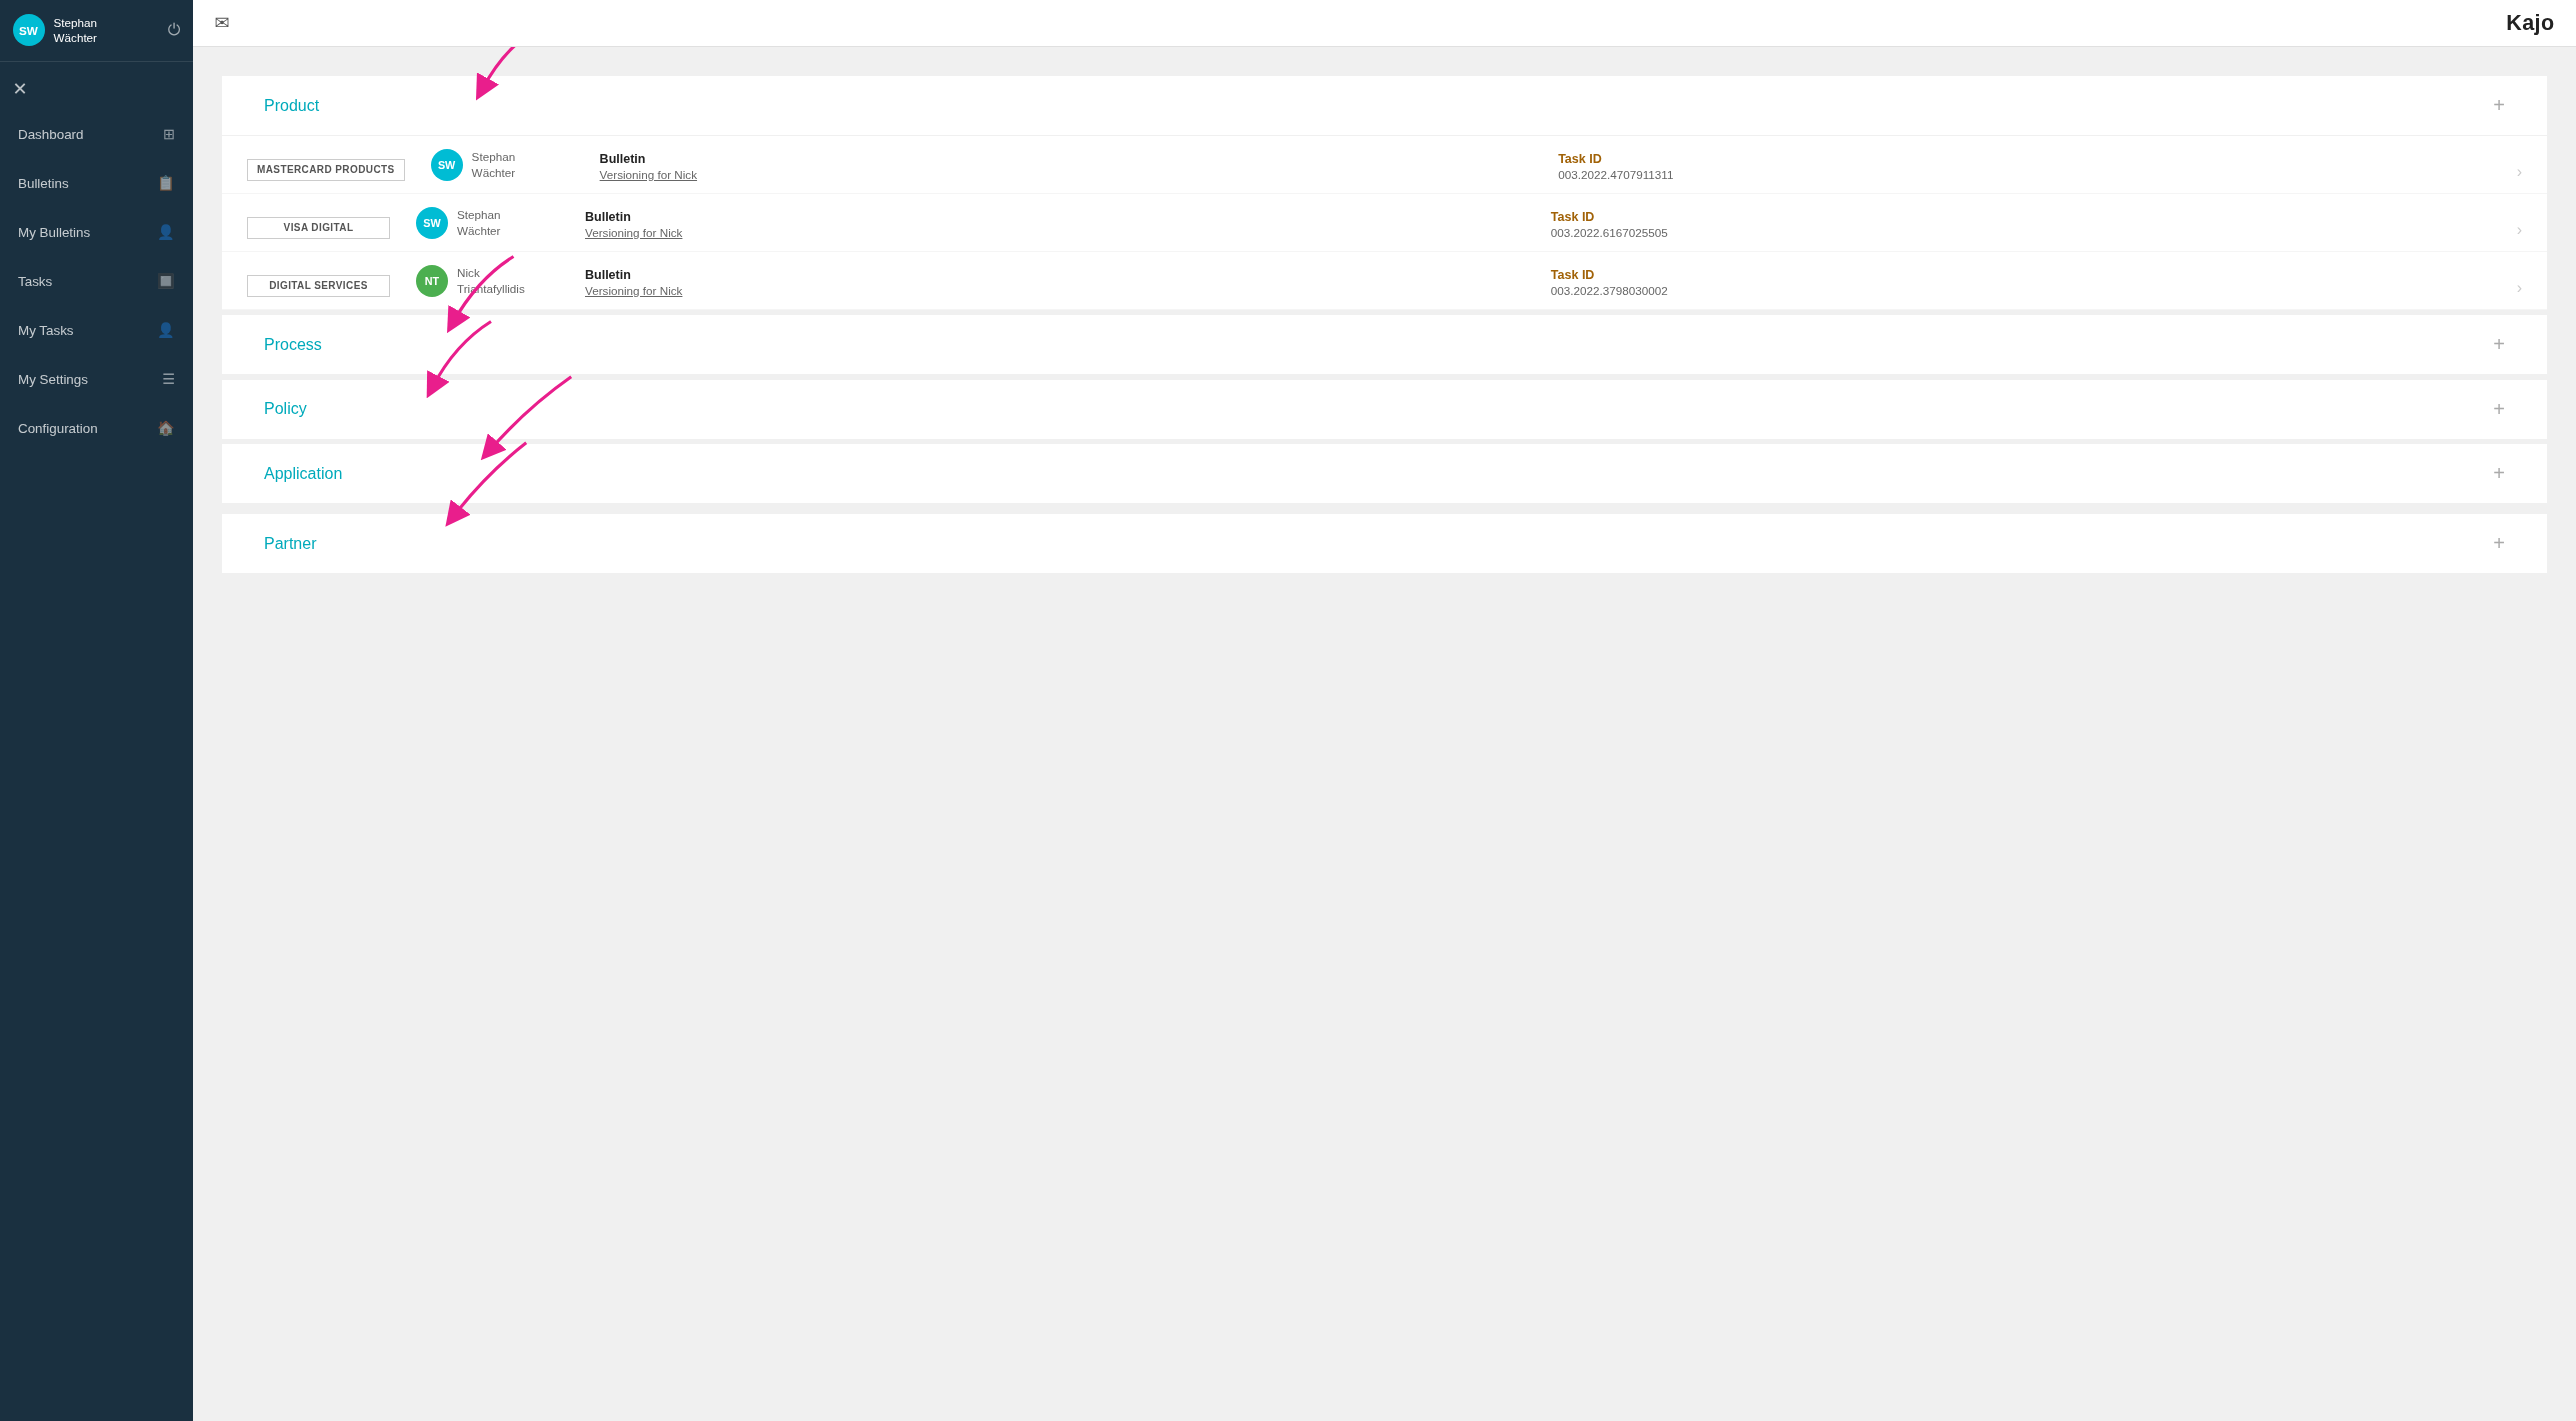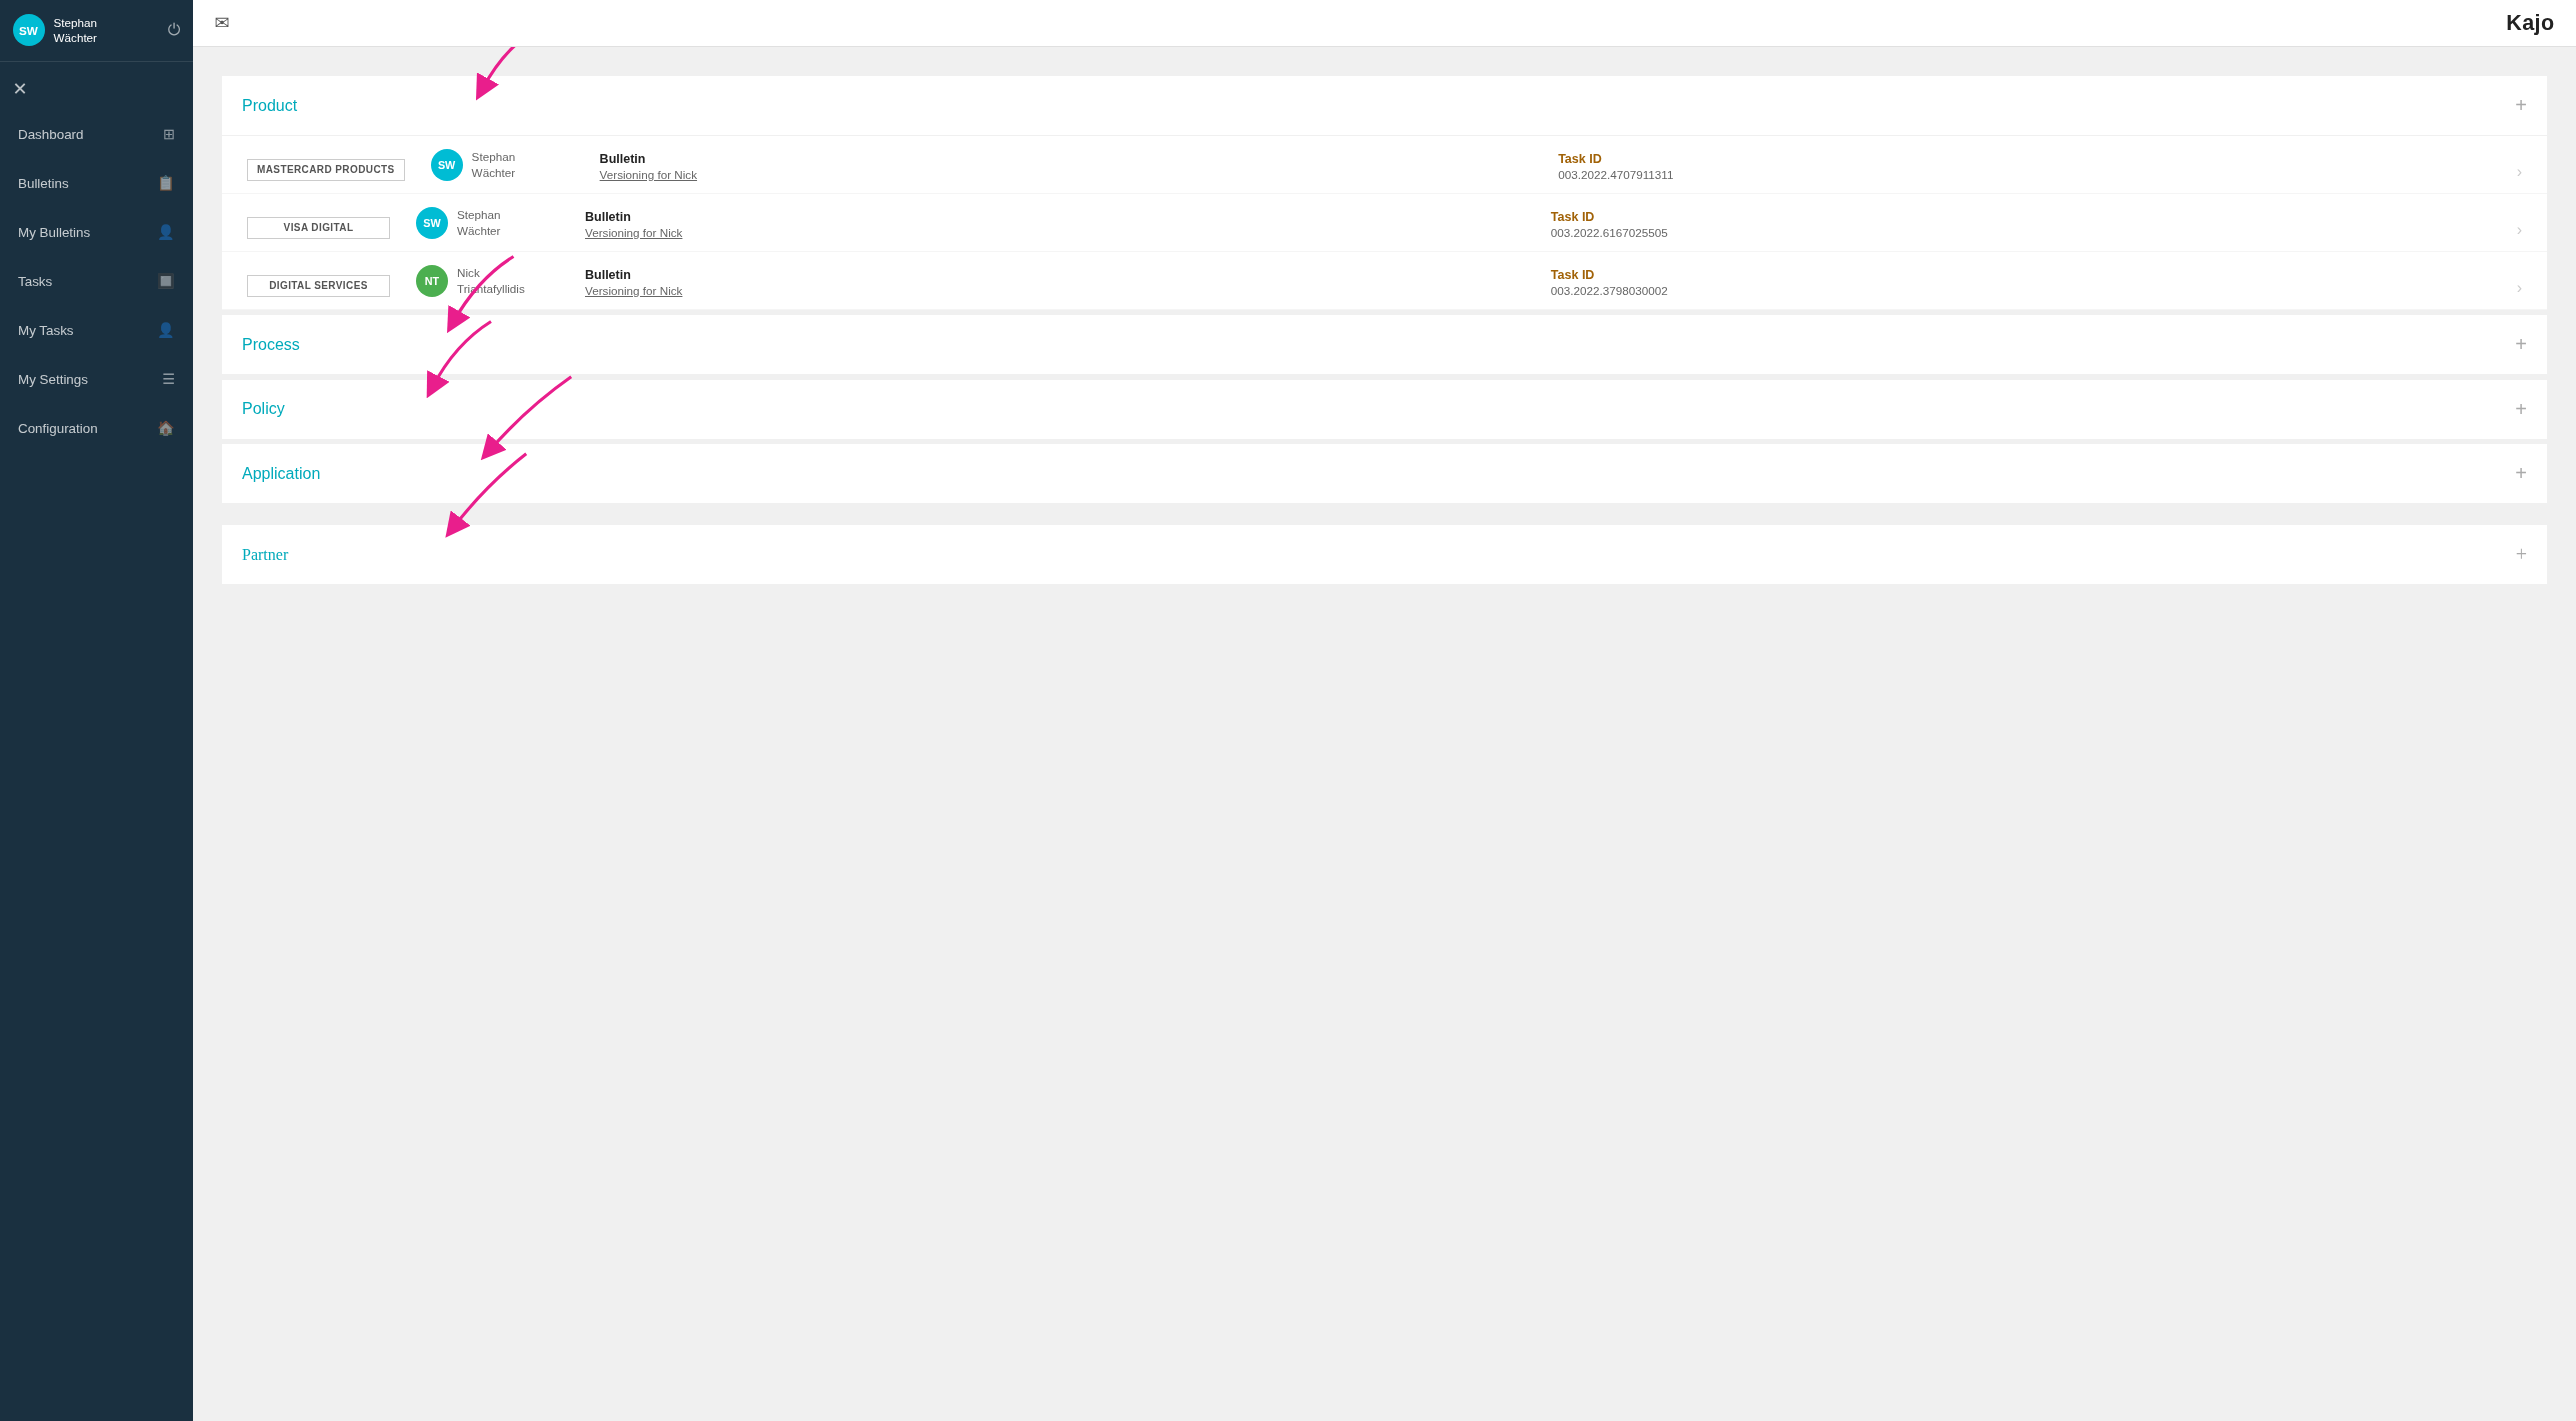--- a/index.html
+++ b/index.html
@@ -122,21 +122,21 @@
 
     
     .category-section {
       background: #fff;
       margin-bottom: 5.4px;
     }
     .category-header {
       display: flex;
       align-items: center;
       justify-content: space-between;
-      padding: 18px 20px;
+      padding: 18px 42px;
       cursor: pointer;
       position: relative;
     }
     .category-title {
       font-size: 16px;
       font-weight: 500;
       color: #00aabb;
     }
     .category-add-icon {
       font-size: 20px;
@@ -392,21 +392,21 @@
             <marker id="arrowhead4" markerWidth="8" markerHeight="8" refX="4" refY="4" orient="auto">
               <polygon points="0 0, 8 4, 0 8" fill="#e91e8c"></polygon>
             </marker>
           </defs>
           <path d="M 120 5 Q 70 40 28 88" stroke="#e91e8c" stroke-width="3.5" fill="none" marker-end="url(#arrowhead4)"></path>
         </svg>
         <span class="category-add-icon">+</span>
       </div>
     </div>
 
-    <div class="category-section" style="position:relative;margin-top:22px;font-family:Liberation Serif, serif;">
+    <div class="category-section" style="position:relative;margin-top:11px;">
       <div class="category-header">
         <span class="category-title">Partner</span>
         <svg style="position:absolute;left:206px;top:-76px;pointer-events:none;" width="125" height="90" viewBox="0 0 140 100">
           <defs>
             <marker id="arrowhead5" markerWidth="8" markerHeight="8" refX="4" refY="4" orient="auto">
               <polygon points="0 0, 8 4, 0 8" fill="#e91e8c"></polygon>
             </marker>
           </defs>
           <path d="M 110 5 Q 65 40 28 88" stroke="#e91e8c" stroke-width="3.5" fill="none" marker-end="url(#arrowhead5)"></path>
         </svg>

